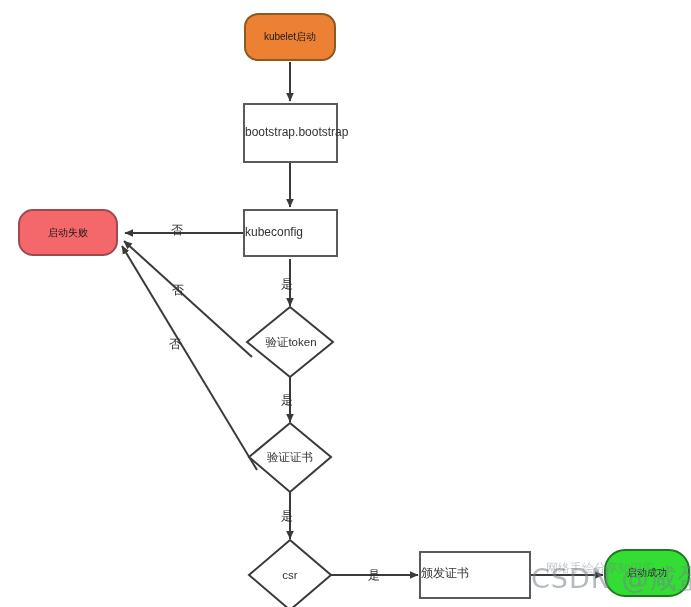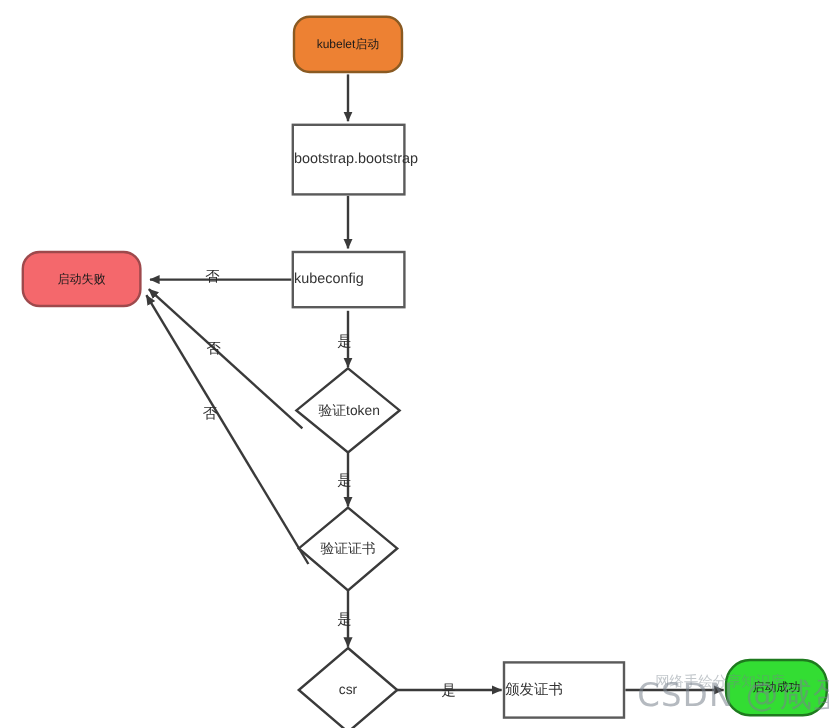--- a/index.html
+++ b/index.html
@@ -138,21 +138,21 @@
   </div>
 
   <div class="proc-box" style="left:243px; top:209px; width:95px; height:48px;">kubeconfig</div>
 
   <div class="diamond-label" style="left:255px; top:335px; width:72px;">验证token</div>
 
   <div class="diamond-label" style="left:256px; top:450px; width:68px;">验证证书</div>
 
   <div class="diamond-label" style="left:266px; top:569px; width:48px;">csr</div>
 
-  <div class="proc-box" style="left:419px; top:551px; width:102px; height:48px;">颁发证书</div>
+  <div class="proc-box" style="left:419px; top:551px; width:112px; height:48px;font-family:Liberation Mono, monospace;">颁发证书</div>
 
   <div class="terminator term-fail" style="left:18px; top:209px; width:100px; height:47px;border-radius:15px;">启动失败</div>
 
   <div class="terminator term-ok" style="left:604px; top:549px; width:86px; height:48px;border-radius:21px;">启动成功</div>
 
   <div class="edge-label" style="left:171px; top:222px;">否</div>
 
   <div class="edge-label" style="left:281px; top:276px;">是</div>
 
   <div class="edge-label" style="left:172px; top:282px;">否</div>

